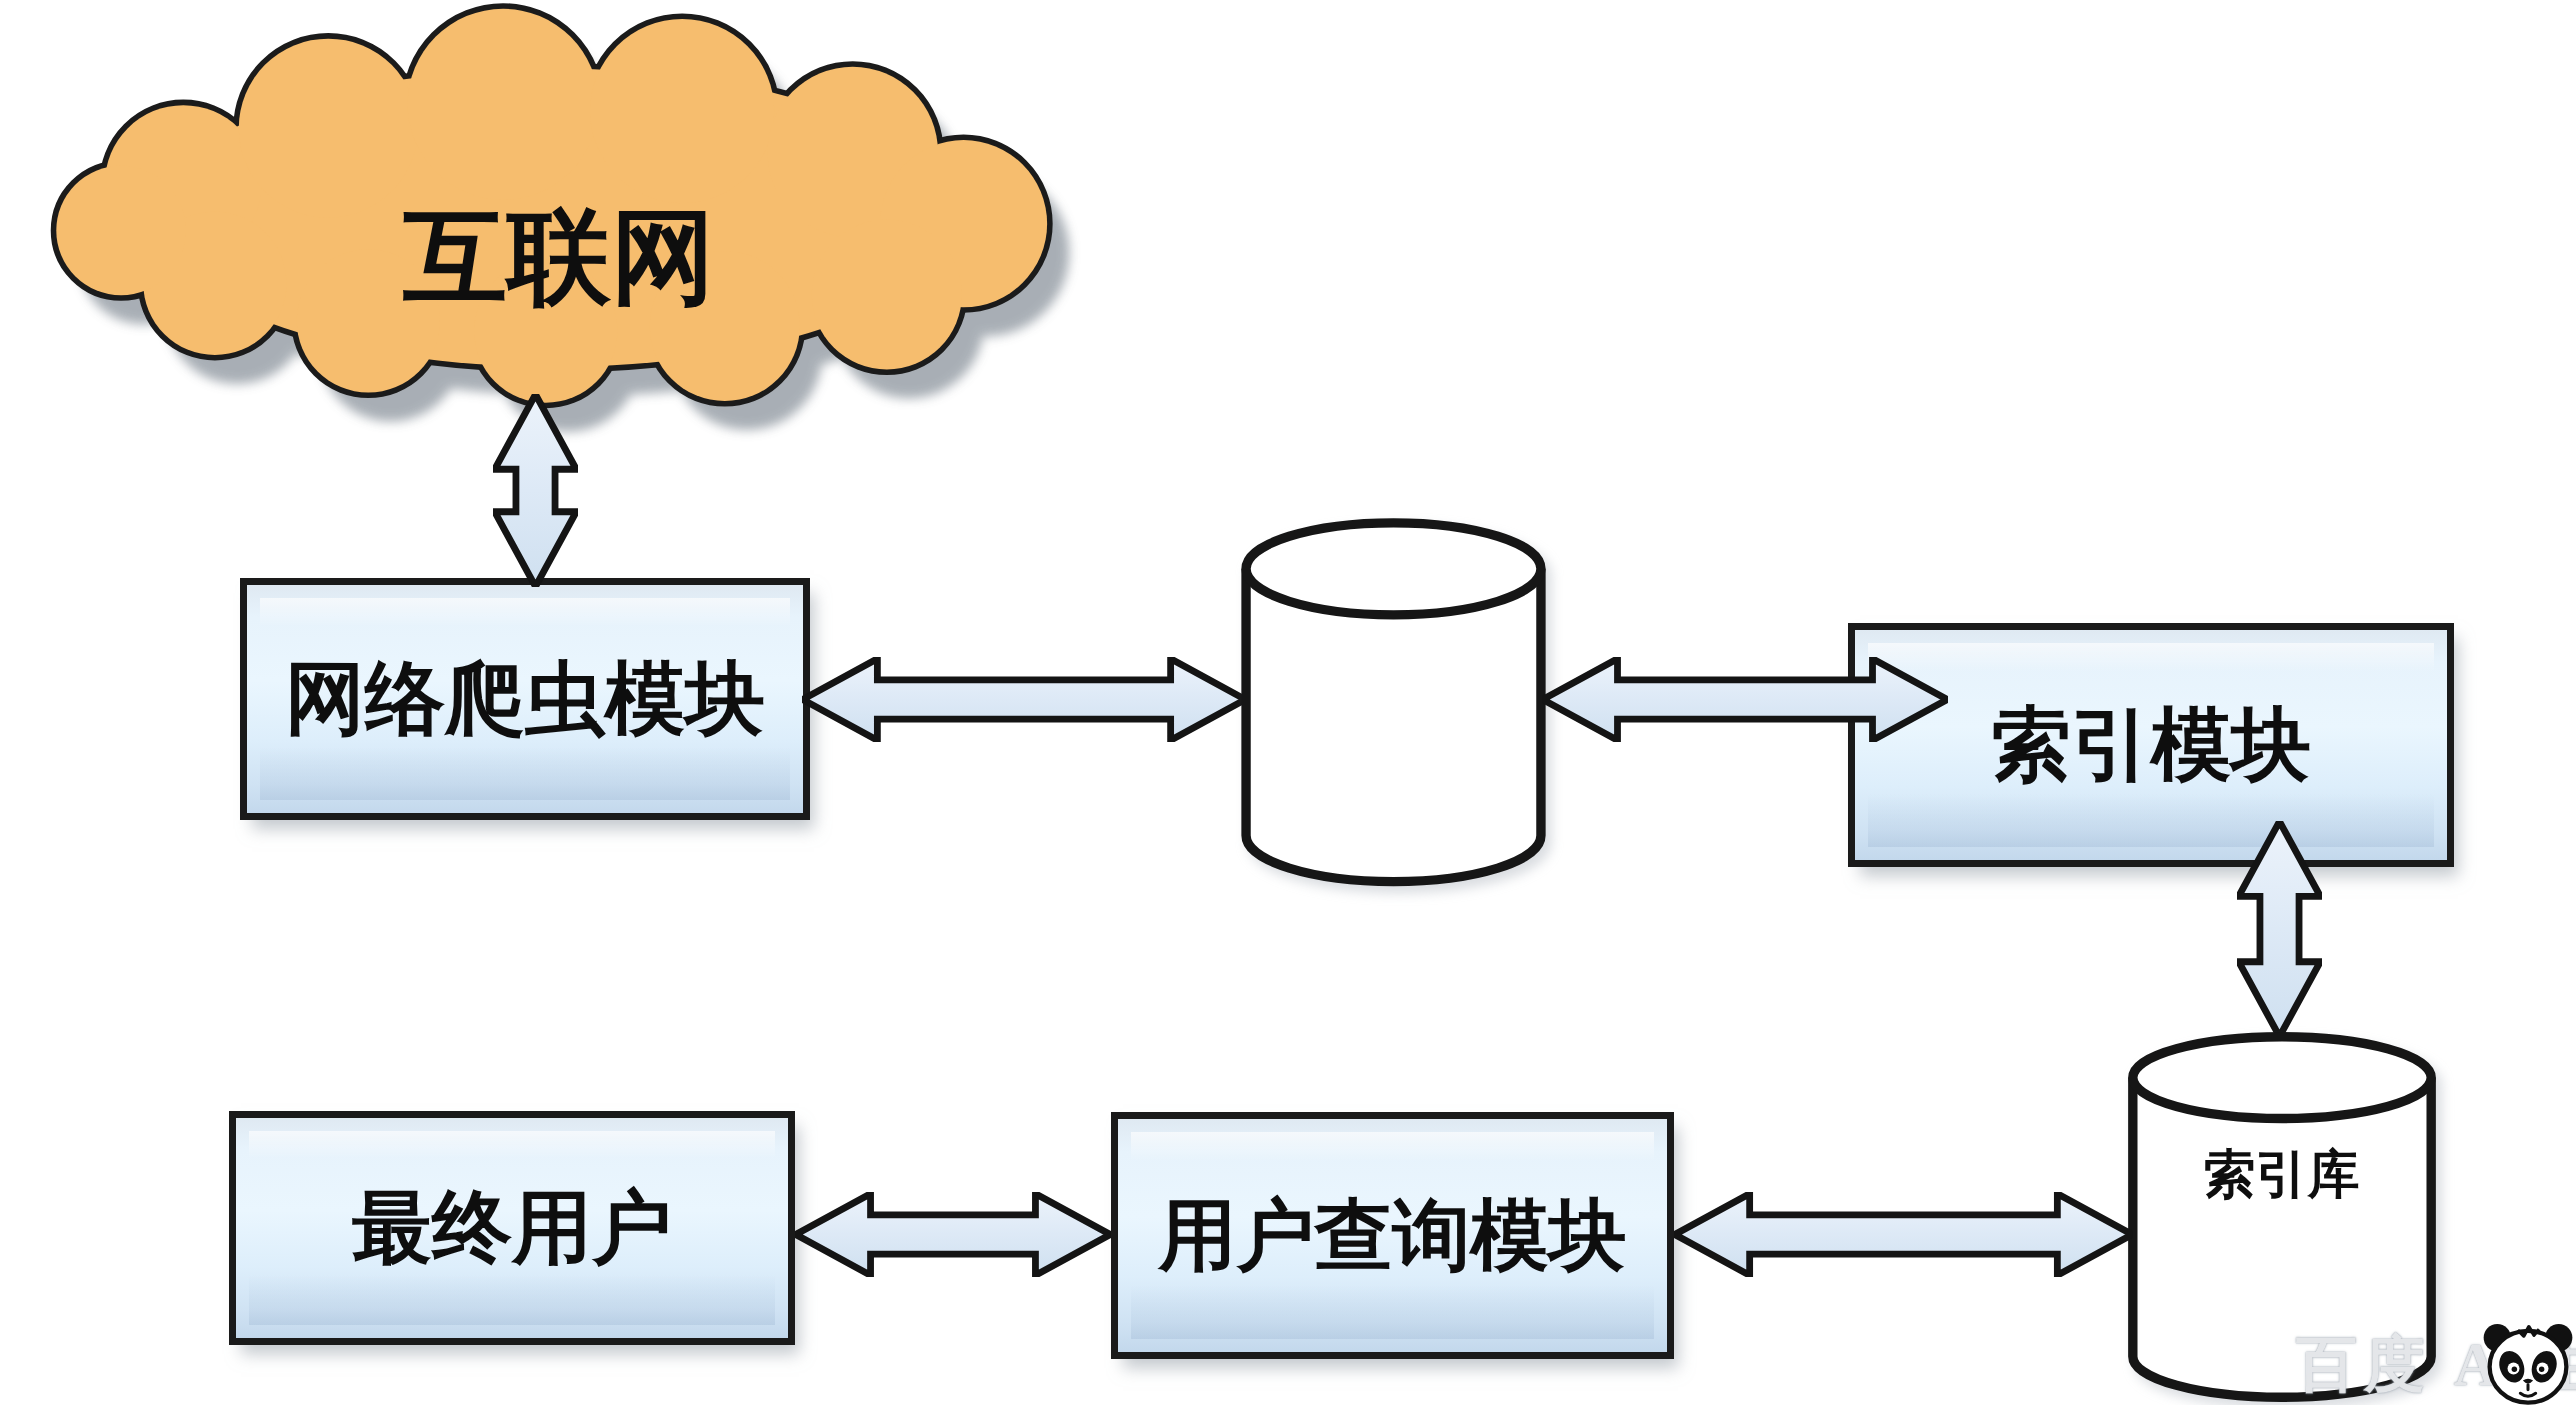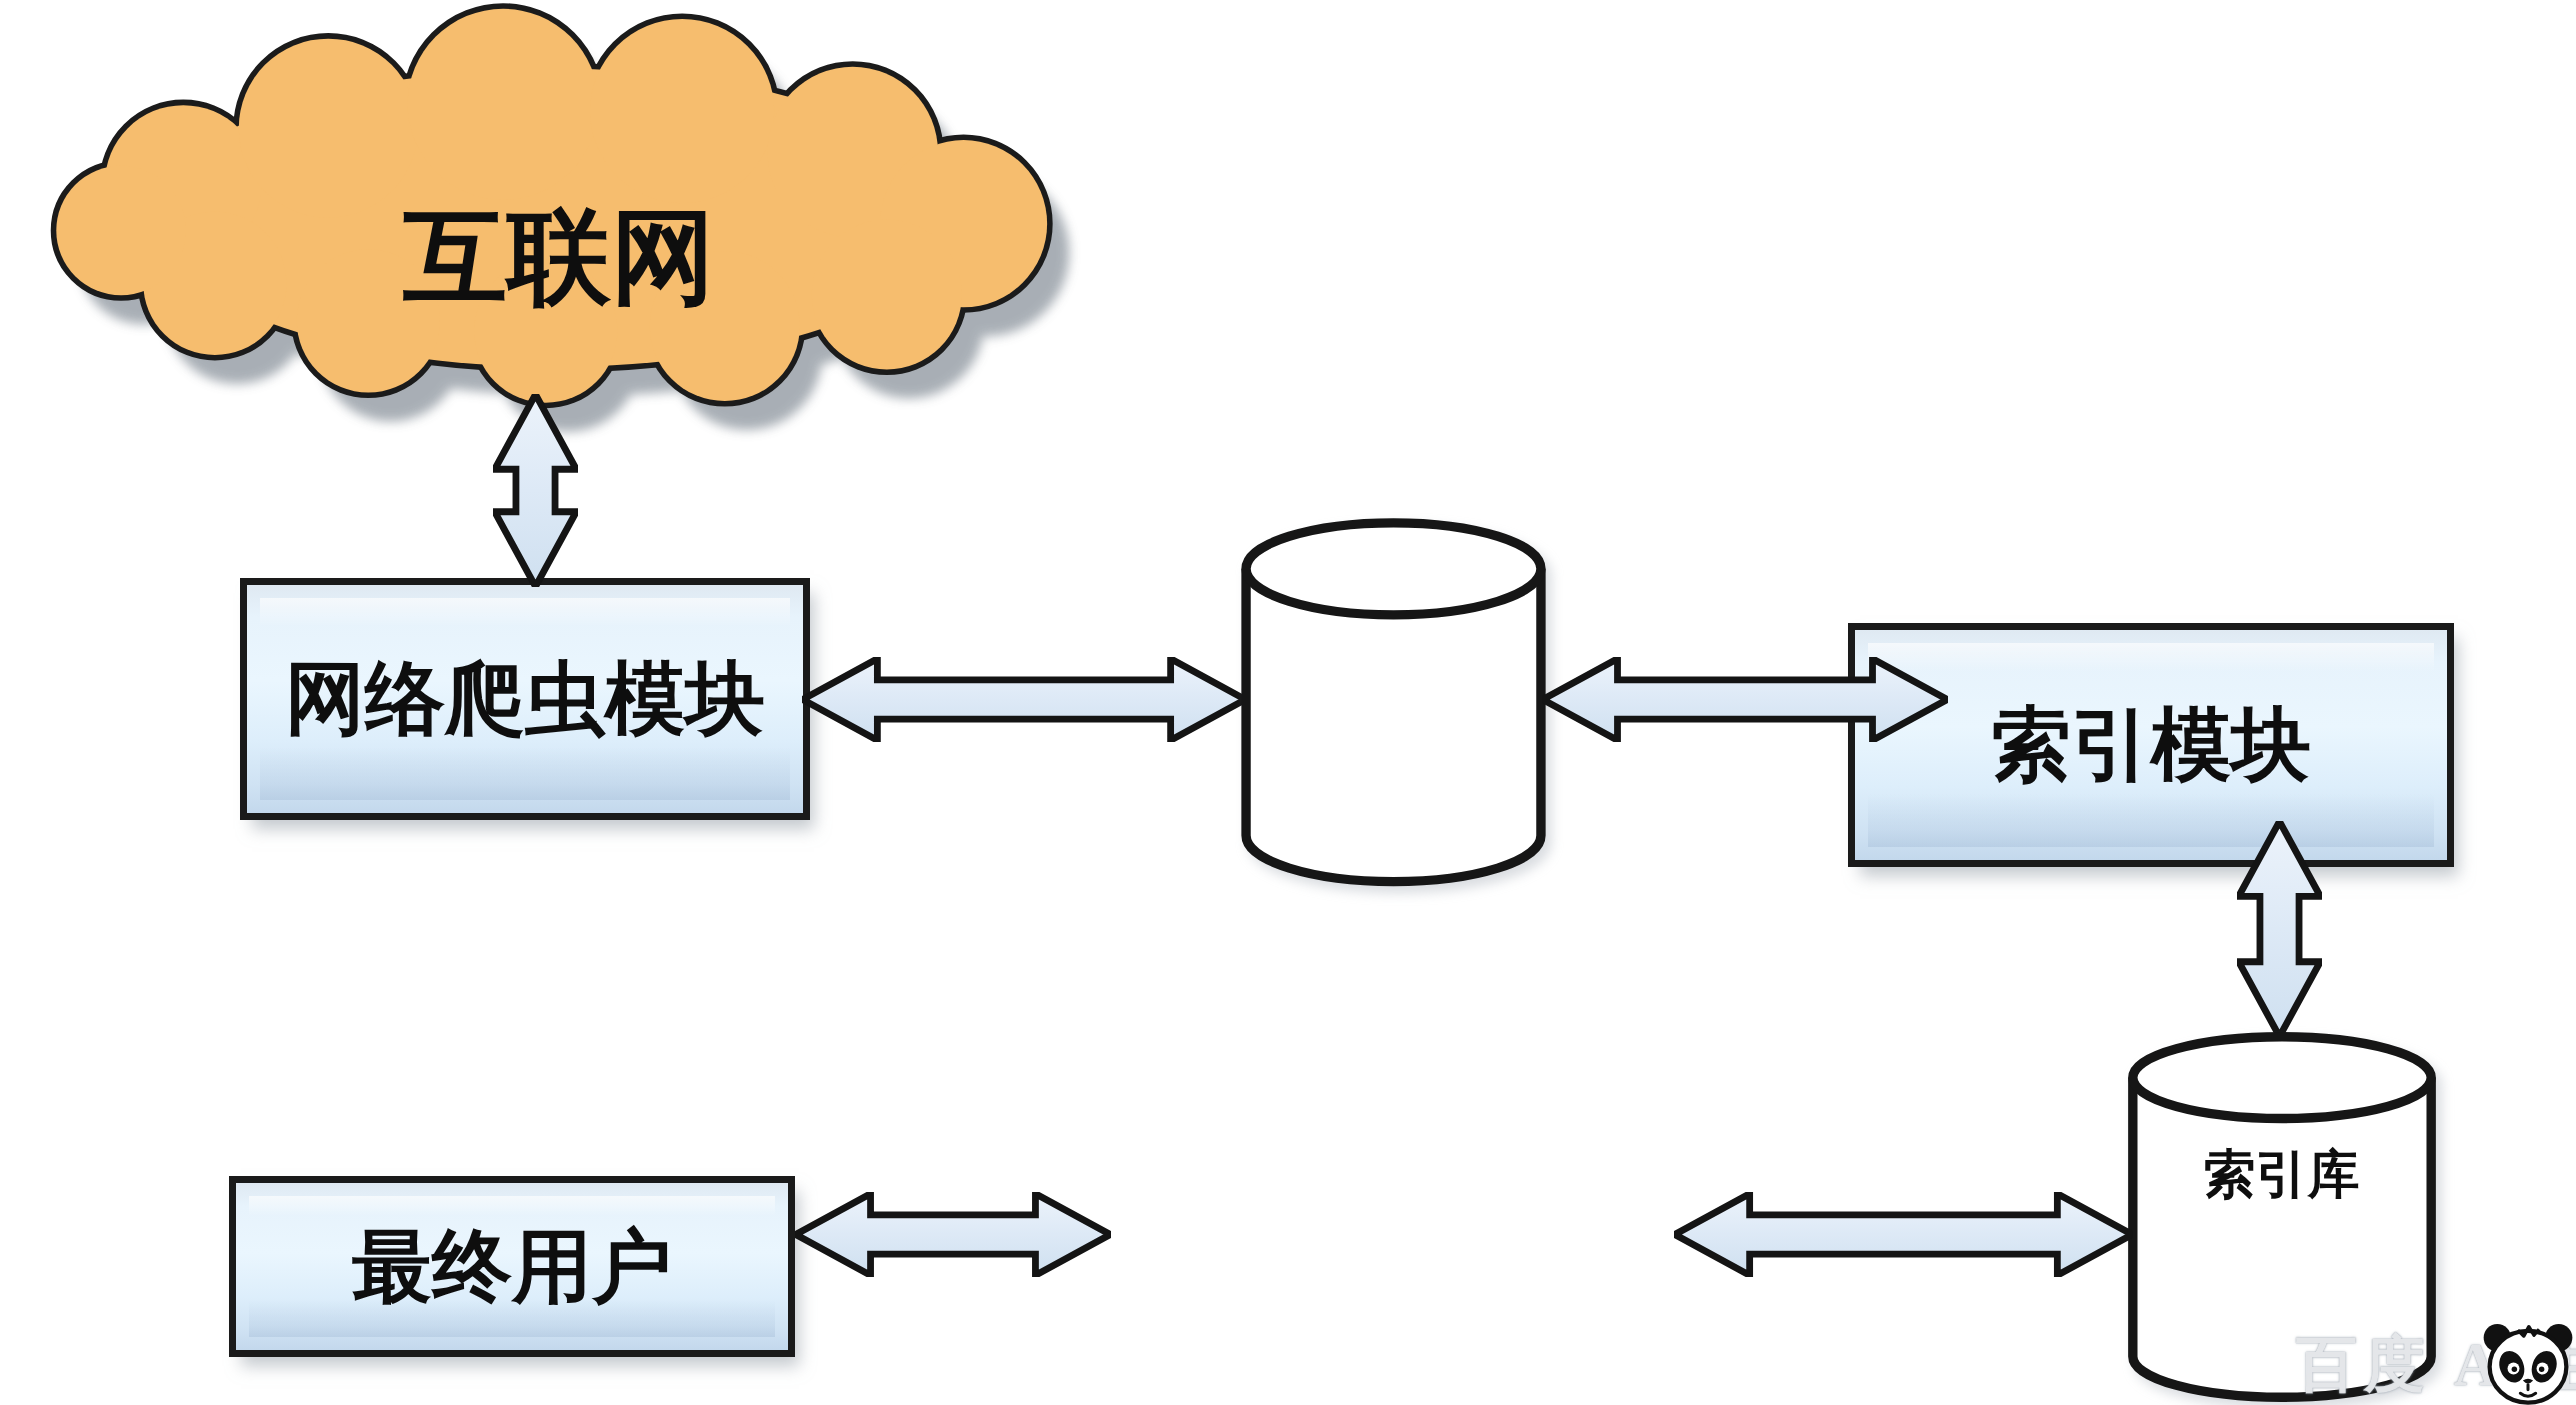--- a/index.html
+++ b/index.html
@@ -91,28 +91,31 @@
   <svg class="abs shape" style="left:2237px;top:821px" width="85" height="216" viewBox="0 0 100 253">
     <polygon points="50,0 2,88 27,88 27,165 2,165 50,253 98,165 73,165 73,88 98,88" fill="url(#agrad)" stroke="#141414" stroke-width="8" stroke-miterlimit="10"></polygon>
   </svg>
 
   <svg class="abs shape cyl" style="left:2126px;top:1028px" width="312" height="378" viewBox="0 0 366 443">
     <path d="M 8 58 L 8 385 A 175 48 0 0 0 358 385 L 358 58" fill="#ffffff" stroke="#161616" stroke-width="11"></path>
     <ellipse cx="183" cy="58" rx="175" ry="48" fill="#ffffff" stroke="#161616" stroke-width="11"></ellipse>
   </svg>
   <div class="abs label" style="left:2132px;top:1124px;width:299px;height:102px;font-size:52px;">索引库</div>
 
-  <div class="box" style="left:229px;top:1176px;width:566px;height:181px;">
+  <div class="box" style="left:229px;top:1111px;width:566px;height:234px;">
     <div class="label" style="font-size:80px;">最终用户</div>
   </div>
 
   <svg class="abs shape" style="left:795px;top:1192px" width="316" height="85" viewBox="0 0 370 100">
     <polygon points="0,50 88,2 88,27 282,27 282,2 370,50 282,98 282,73 88,73 88,98" fill="url(#agrad)" stroke="#141414" stroke-width="8" stroke-miterlimit="10"></polygon>
   </svg>
 
+  <div class="box" style="left:1111px;top:1112px;width:563px;height:247px;">
+    <div class="label" style="font-size:78px;">用户查询模块</div>
+  </div>
 
   <svg class="abs shape" style="left:1674px;top:1192px" width="459" height="85" viewBox="0 0 538 100">
     <polygon points="0,50 88,2 88,27 450,27 450,2 538,50 450,98 450,73 88,73 88,98" fill="url(#agrad)" stroke="#141414" stroke-width="8" stroke-miterlimit="10"></polygon>
   </svg>
 
   <div class="abs watermark" style="left:2296px;top:1324px;font-size:61px;">百度 AI生成</div>
 
   <svg class="abs panda" style="left:2480px;top:1319px" width="96" height="87" viewBox="0 0 112 102">
     <circle cx="20" cy="22" r="16" fill="#111"></circle>
     <circle cx="92" cy="22" r="16" fill="#111"></circle>

